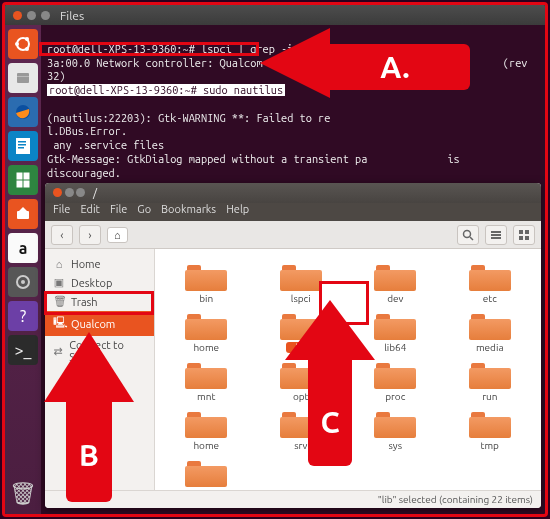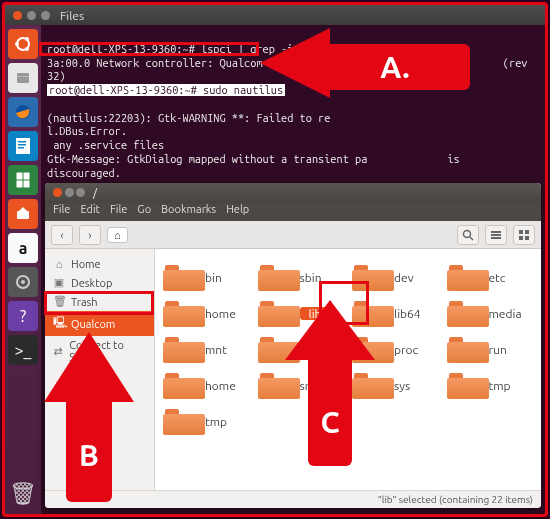--- a/index.html
+++ b/index.html
@@ -159,22 +159,22 @@
     overflow:auto;
     background:#fff;
   }
   .grid{
     display:grid;
     grid-template-columns: repeat(4, 1fr);
     gap:2px 4px;
     padding: 10px 6px 4px 6px;
   }
   .item{
-    display:flex;flex-direction:row;align-items:center;
-    font-size:12px;color:#444;
+    display:flex;flex-direction:column;align-items:center;
+    font-size:10px;color:#444;
     padding:2px;
   }
   .folder-ico{
     width:42px;height:30px;
     position:relative;
   }
   .folder-ico::before{
     content:"";position:absolute;left:2px;top:4px;
     width:14px;height:6px;background:#e9793f;
     border-radius:2px 2px 0 0;
@@ -419,21 +419,21 @@
           </div>
       </div>
       <div class="folder-pane">
         <div class="grid" id="folder-grid">
             <div class="item">
               <div class="folder-ico"></div>
               <span class="lbl">bin</span>
             </div>
             <div class="item">
               <div class="folder-ico"></div>
-              <span class="lbl">sbin</span>
+              <span class="lbl">lspci</span>
             </div>
             <div class="item">
               <div class="folder-ico"></div>
               <span class="lbl">dev</span>
             </div>
             <div class="item">
               <div class="folder-ico"></div>
               <span class="lbl">etc</span>
             </div>
             <div class="item">

